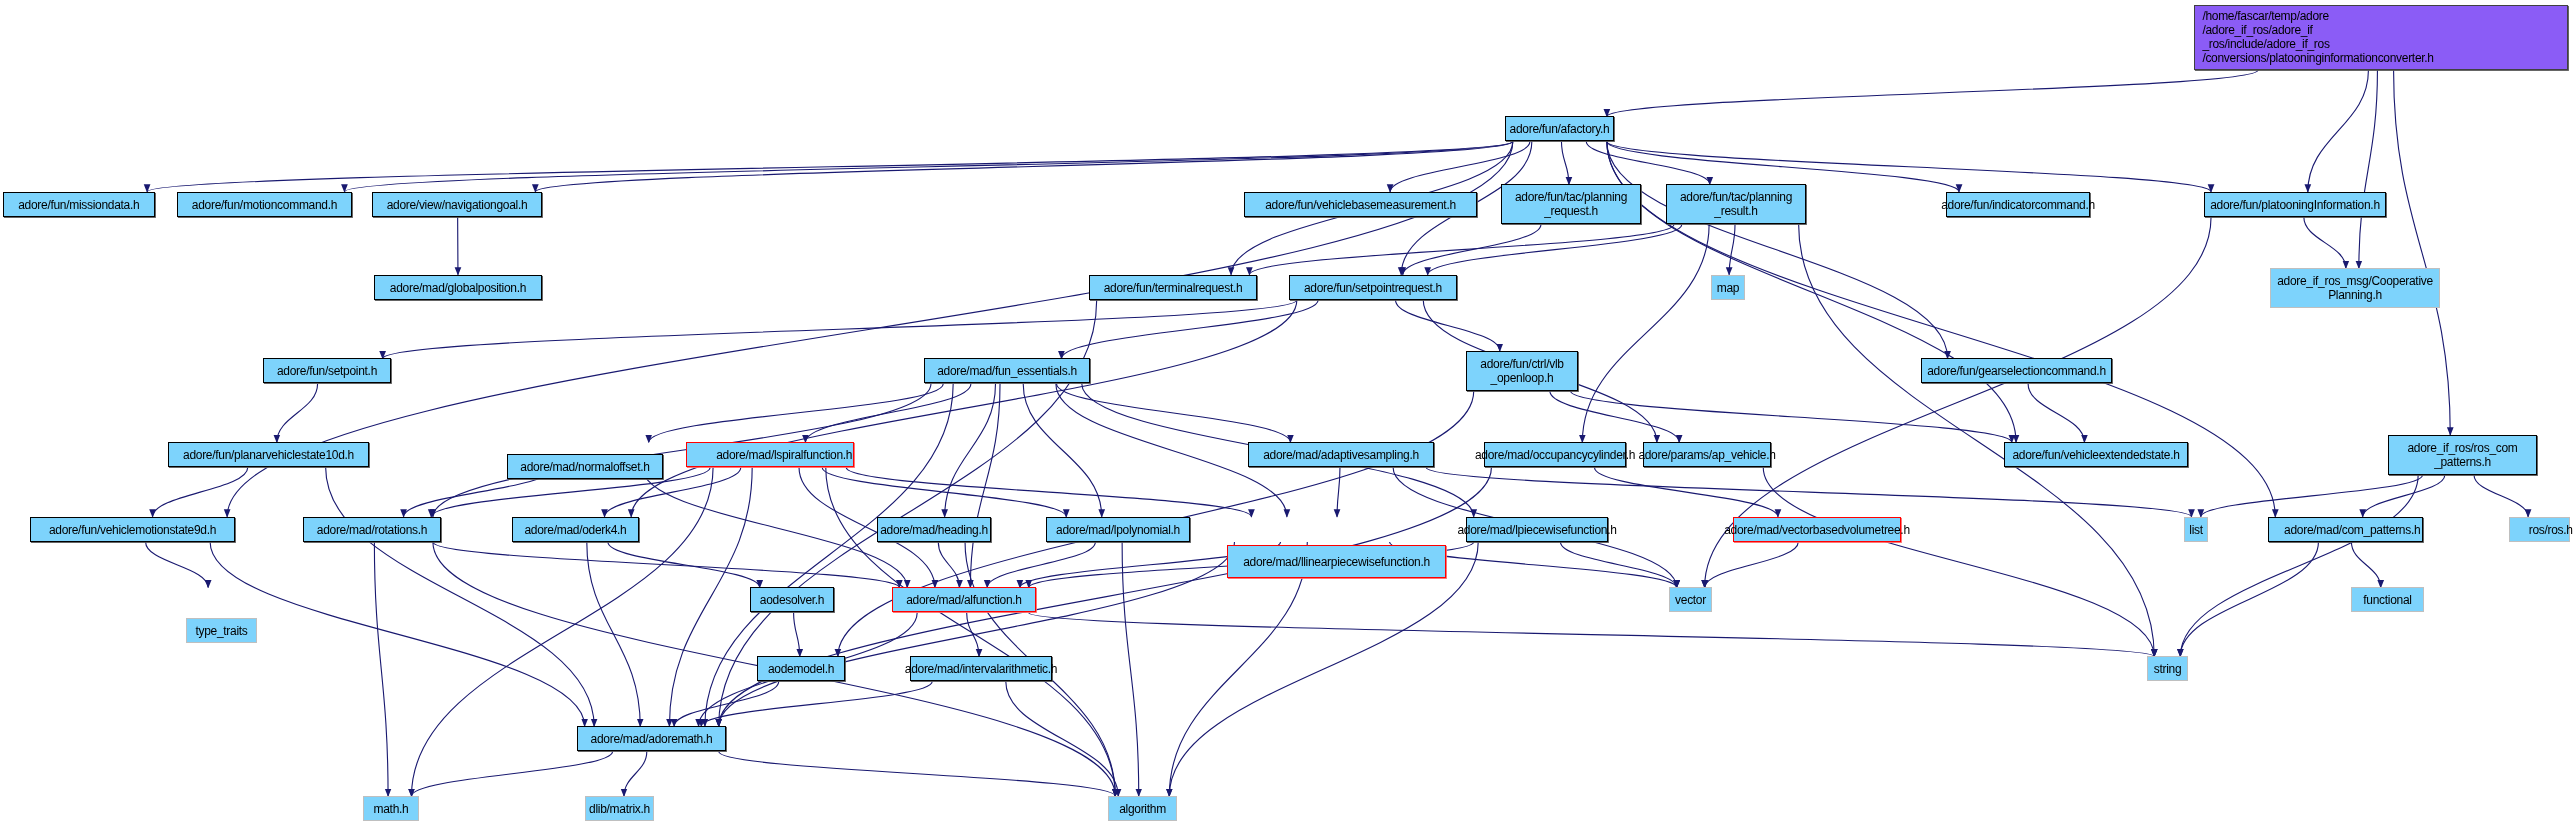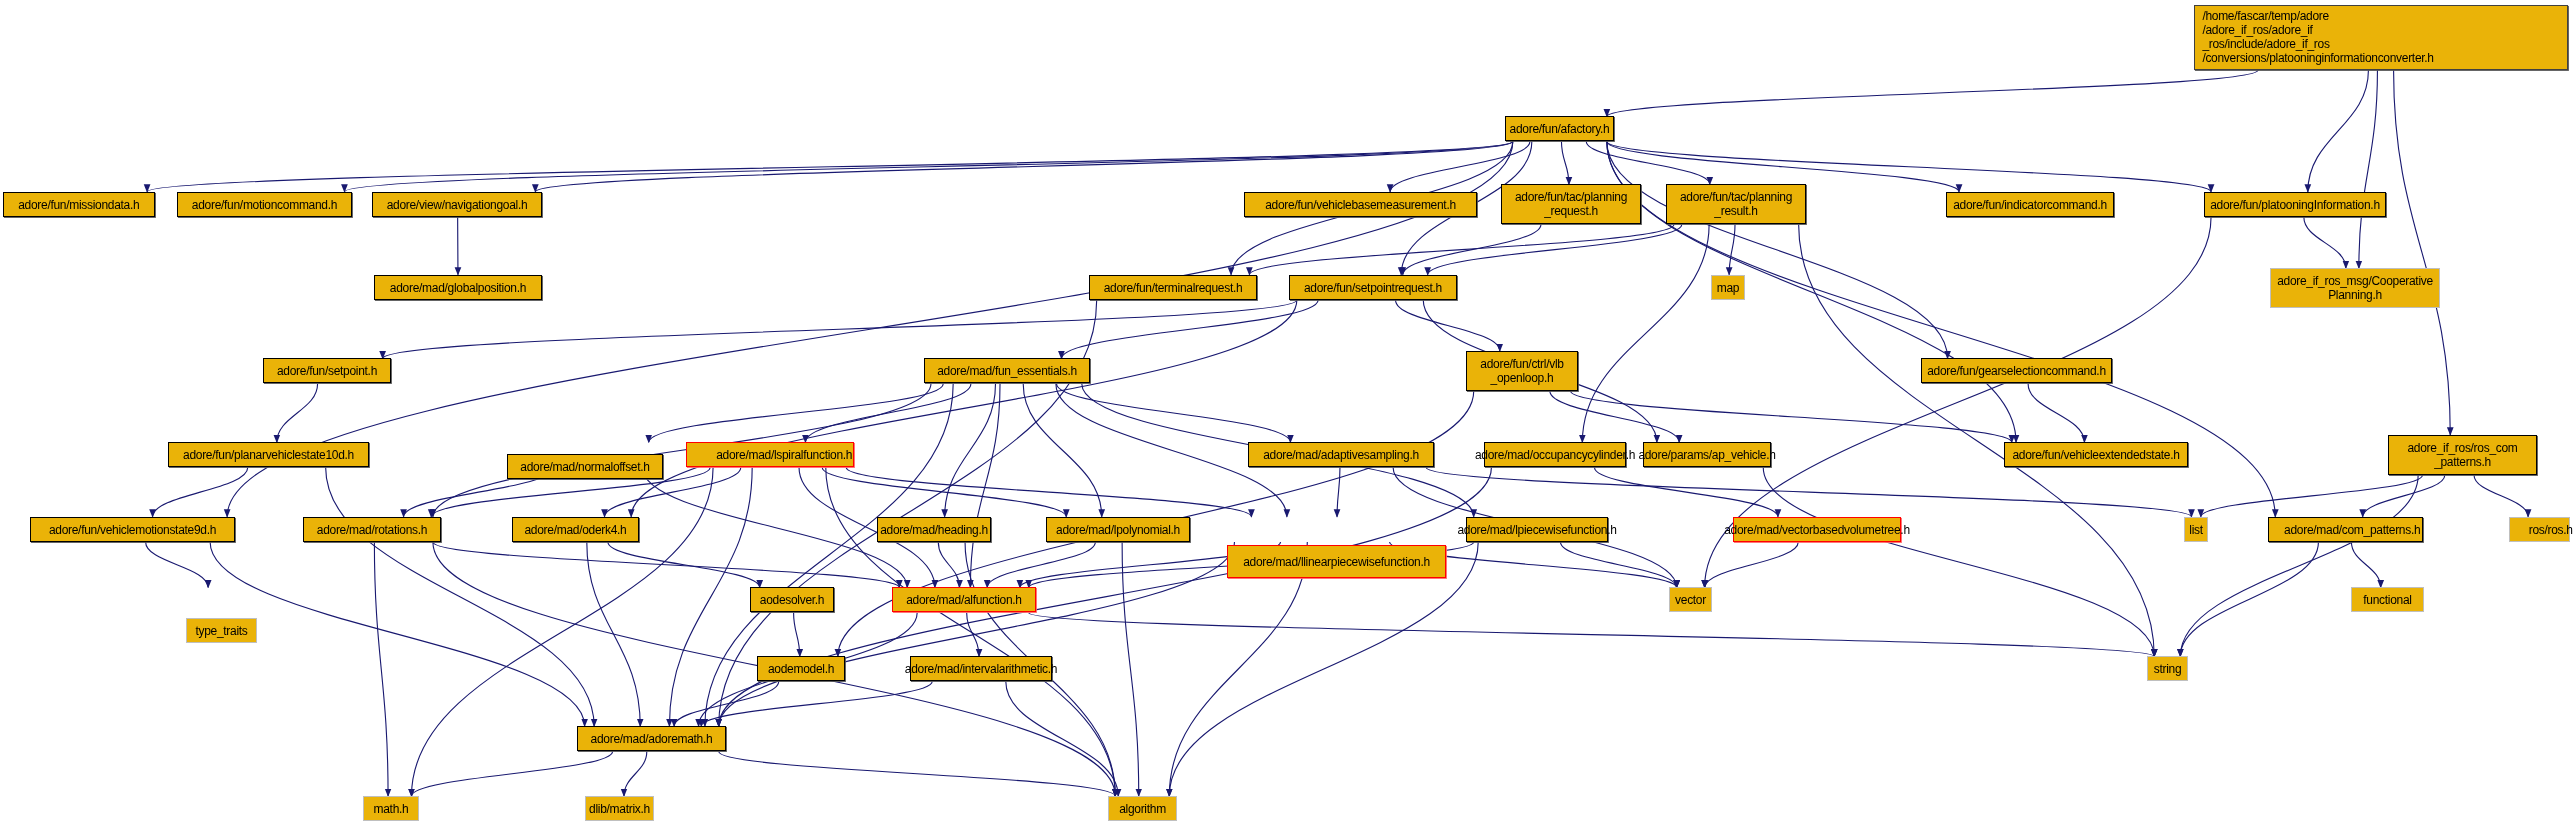--- a/index.html
+++ b/index.html
@@ -1,26 +1,26 @@
 <!DOCTYPE html>
 <html style="font-size:15px"><head>
 <meta charset="utf-8">
 <style>
   html, body { margin: 0; padding: 0; background: #ffffff; }
   body { width: 2576px; height: 826px; position: relative; overflow: hidden;
          font-family: "Liberation Sans", sans-serif; }
   #graph { position: absolute; left: 0; top: 0; width: 2576px; height: 826px; }
-  .node { position: absolute; box-sizing: border-box; background: #eab308;
+  .node { position: absolute; box-sizing: border-box; background: #7dd3fc;
           border: 0.9px solid #000000; box-shadow: 0.9px 0.9px 0 #555555;
           font-size: 12px; line-height: 14px; color: #000000; text-align: center;
           display: flex; align-items: center; justify-content: center;
           padding: 0 5.6px; white-space: pre; letter-spacing: -0.3px; cursor: pointer; }
   .node.ext { border-color: #bfbfbf; box-shadow: none; color: #000; }
   .node.incomplete { border-color: #ff0000; box-shadow: 0.9px 0.9px 0 #ff6666; }
-  .node.root { background: #eab308; border-color: #404040; text-align: left;
+  .node.root { background: #8b5cf6; border-color: #404040; text-align: left;
                justify-content: flex-start; align-items: flex-start; padding: 3.7px 7.4px; }
   svg#edges { position: absolute; left: 0; top: 0; }
 </style>
 </head>
 <body>
 
 <div id="graph">
   <svg id="edges" width="2576" height="826" viewBox="0 0 2767 887">
     <defs>
       <marker id="arrow" viewBox="0 0 10 10" refX="9" refY="5" markerWidth="9" markerHeight="9" orient="auto-start-reverse" markerUnits="userSpaceOnUse">
@@ -137,21 +137,21 @@
   <div class="node" id="n-afactory" style="left: 1505px; top: 116px; width: 109px; height: 25px;">adore/fun/afactory.h</div>
   <div class="node" id="n-missiondata" style="left: 2.8px; top: 192px; width: 152px; height: 25px;">adore/fun/missiondata.h</div>
   <div class="node" id="n-motioncommand" style="left: 177px; top: 192px; width: 175px; height: 25px;">adore/fun/motioncommand.h</div>
   <div class="node" id="n-navigationgoal" style="left: 372px; top: 192px; width: 170px; height: 25px;">adore/view/navigationgoal.h</div>
   <div class="node" id="n-globalposition" style="left: 374px; top: 275px; width: 168px; height: 25px;">adore/mad/globalposition.h</div>
   <div class="node" id="n-vehiclebasemeasurement" style="left: 1244px; top: 192px; width: 233px; height: 25px;">adore/fun/vehiclebasemeasurement.h</div>
   <div class="node" id="n-planning_request" style="left: 1501px; top: 184px; width: 140px; height: 40px;">adore/fun/tac/planning
 _request.h</div>
   <div class="node" id="n-planning_result" style="left: 1666px; top: 184px; width: 140px; height: 40px;">adore/fun/tac/planning
 _result.h</div>
-  <div class="node" id="n-indicatorcommand" style="left: 1946px; top: 192px; width: 168px; height: 25px;">adore/fun/indicatorcommand.h</div>
+  <div class="node" id="n-indicatorcommand" style="left: 1946px; top: 192px; width: 144px; height: 25px;">adore/fun/indicatorcommand.h</div>
   <div class="node" id="n-platooninginformation" style="left: 2204px; top: 192px; width: 182px; height: 25px;">adore/fun/platooningInformation.h</div>
   <div class="node ext" id="n-cooperativeplanning" style="left: 2270px; top: 268px; width: 170px; height: 40px;">adore_if_ros_msg/Cooperative
 Planning.h</div>
   <div class="node" id="n-terminalrequest" style="left: 1089px; top: 275px; width: 168px; height: 25px;">adore/fun/terminalrequest.h</div>
   <div class="node" id="n-setpointrequest" style="left: 1289px; top: 275px; width: 168px; height: 25px;">adore/fun/setpointrequest.h</div>
   <div class="node ext" id="n-map" style="left: 1711px; top: 275px; width: 34px; height: 25px;">map</div>
   <div class="node" id="n-setpoint" style="left: 263px; top: 358px; width: 128px; height: 25px;">adore/fun/setpoint.h</div>
   <div class="node" id="n-fun_essentials" style="left: 924px; top: 358px; width: 166px; height: 25px;">adore/mad/fun_essentials.h</div>
   <div class="node" id="n-vlb_openloop" style="left: 1466px; top: 351px; width: 112px; height: 40px;">adore/fun/ctrl/vlb
 _openloop.h</div>

